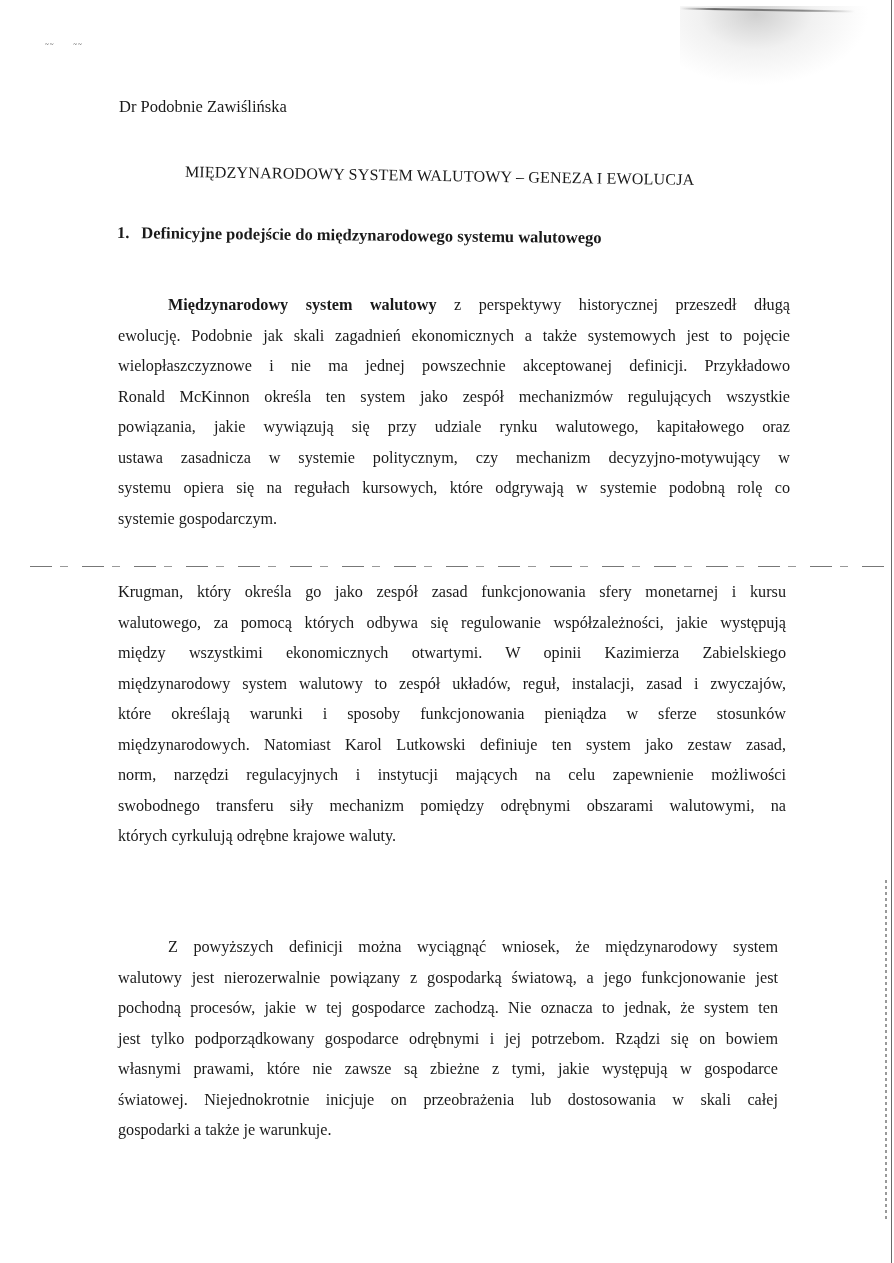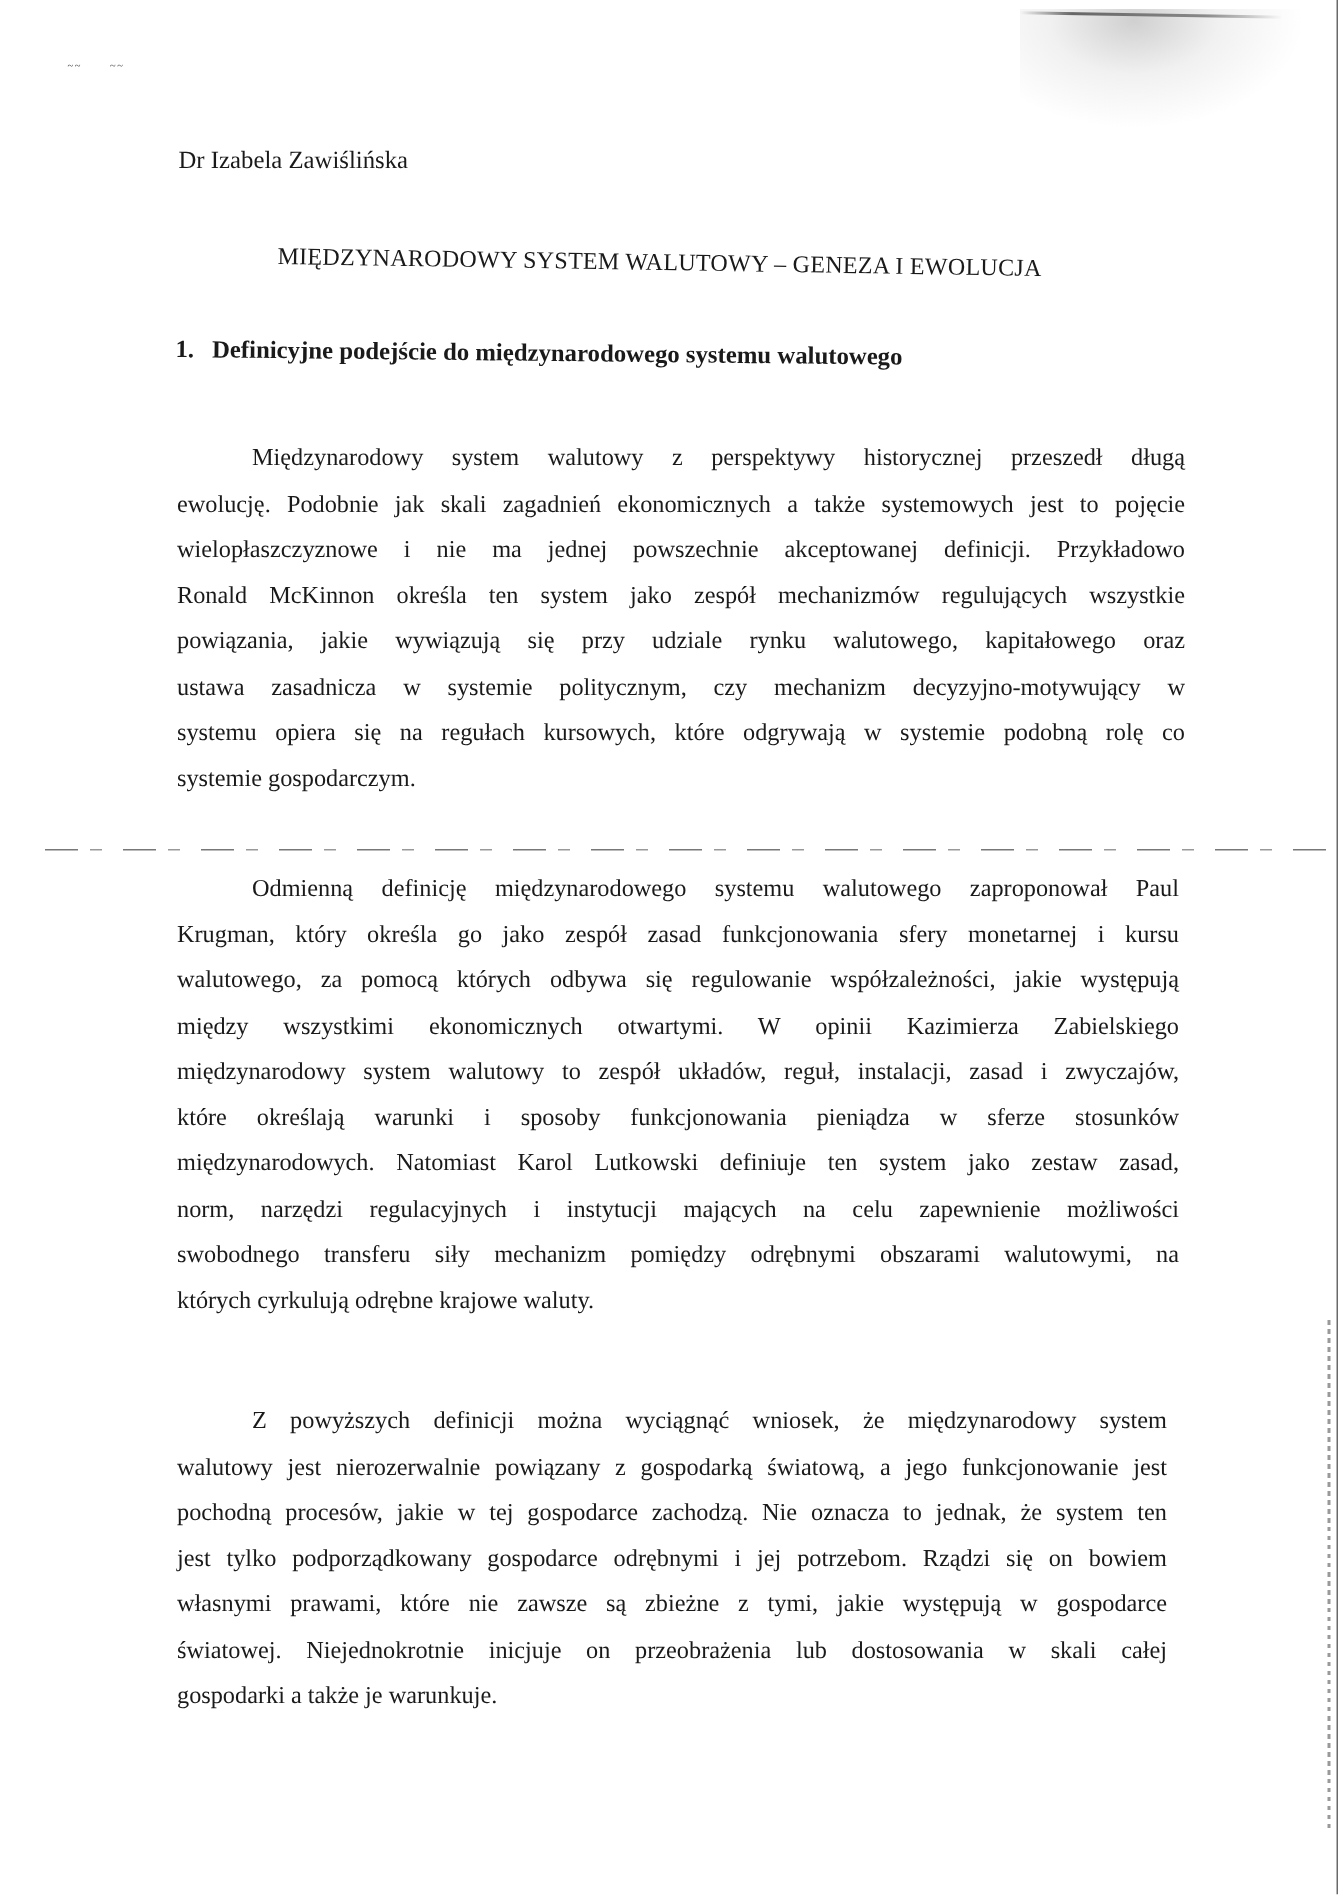--- a/index.html
+++ b/index.html
@@ -21,60 +21,59 @@
   .title { position: absolute; left: 185px; top: 163px; font-size: 16px; font-weight: normal;
       letter-spacing: .2px; white-space: nowrap; transform: rotate(0.9deg); transform-origin: left center; }
   .section { position: absolute; left: 117px; top: 223px; font-size: 16.5px; font-weight: bold;
       white-space: nowrap; transform: rotate(0.6deg); transform-origin: left center; }
   .section .num { margin-right: 12px; }
   .para { position: absolute; left: 118px; width: 672px; font-size: 16.2px; }
   .line { display: block; height: 30.5px; line-height: 30.5px; white-space: nowrap;
           text-align: justify; text-align-last: justify; }
   .line.last { text-align-last: left; }
   .line.indent { padding-left: 50px; }
-  .bold-lead { font-weight: normal; }
+  .bold-lead { font-weight: bold; }
   .p1 { top: 290px; }
   .p2 { top: 577px; width: 668px; }
   .p3 { top: 932px; width: 660px; }
 </style>
 </head>
 <body>
 
 <div class="page">
   <div class="scan-smudge"></div>
   <div class="scan-line"></div>
   <div class="edge-right"></div>
   <div class="edge-right-inner"></div>
   <div class="marks">
     <span>~~</span>
     <span>~~</span>
   </div>
   <div class="dash-line"></div>
 
-  <div class="author">Dr Izabela Zawiślińska</div>
+  <div class="author">Dr Podobnie Zawiślińska</div>
 
   <h1 class="title" style="margin:0">MIĘDZYNARODOWY SYSTEM WALUTOWY – GENEZA I EWOLUCJA</h1>
 
   <h2 class="section" style="margin:0">
     <span class="num">1.</span><span>Definicyjne podejście do międzynarodowego systemu walutowego</span>
   </h2>
 
   <div class="para p1">
     <span class="line indent"><span class="bold-lead">Międzynarodowy system walutowy</span><span> z perspektywy historycznej przeszedł długą</span></span>
     <span class="line">ewolucję. Podobnie jak skali zagadnień ekonomicznych a także systemowych jest to pojęcie</span>
     <span class="line">wielopłaszczyznowe i nie ma jednej powszechnie akceptowanej definicji. Przykładowo</span>
     <span class="line">Ronald McKinnon określa ten system jako zespół mechanizmów regulujących wszystkie</span>
     <span class="line">powiązania, jakie wywiązują się przy udziale rynku walutowego, kapitałowego oraz</span>
     <span class="line">ustawa zasadnicza w systemie politycznym, czy mechanizm decyzyjno-motywujący w</span>
     <span class="line">systemu opiera się na regułach kursowych, które odgrywają w systemie podobną rolę co</span>
     <span class="line last">systemie gospodarczym.</span>
   </div>
 
   <div class="para p2">
-    <span class="line indent">Odmienną definicję międzynarodowego systemu walutowego zaproponował Paul</span>
     <span class="line">Krugman, który określa go jako zespół zasad funkcjonowania sfery monetarnej i kursu</span>
     <span class="line">walutowego, za pomocą których odbywa się regulowanie współzależności, jakie występują</span>
     <span class="line">między wszystkimi ekonomicznych otwartymi. W opinii Kazimierza Zabielskiego</span>
     <span class="line">międzynarodowy system walutowy to zespół układów, reguł, instalacji, zasad i zwyczajów,</span>
     <span class="line">które określają warunki i sposoby funkcjonowania pieniądza w sferze stosunków</span>
     <span class="line">międzynarodowych. Natomiast Karol Lutkowski definiuje ten system jako zestaw zasad,</span>
     <span class="line">norm, narzędzi regulacyjnych i instytucji mających na celu zapewnienie możliwości</span>
     <span class="line">swobodnego transferu siły mechanizm pomiędzy odrębnymi obszarami walutowymi, na</span>
     <span class="line last">których cyrkulują odrębne krajowe waluty.</span>
   </div>

